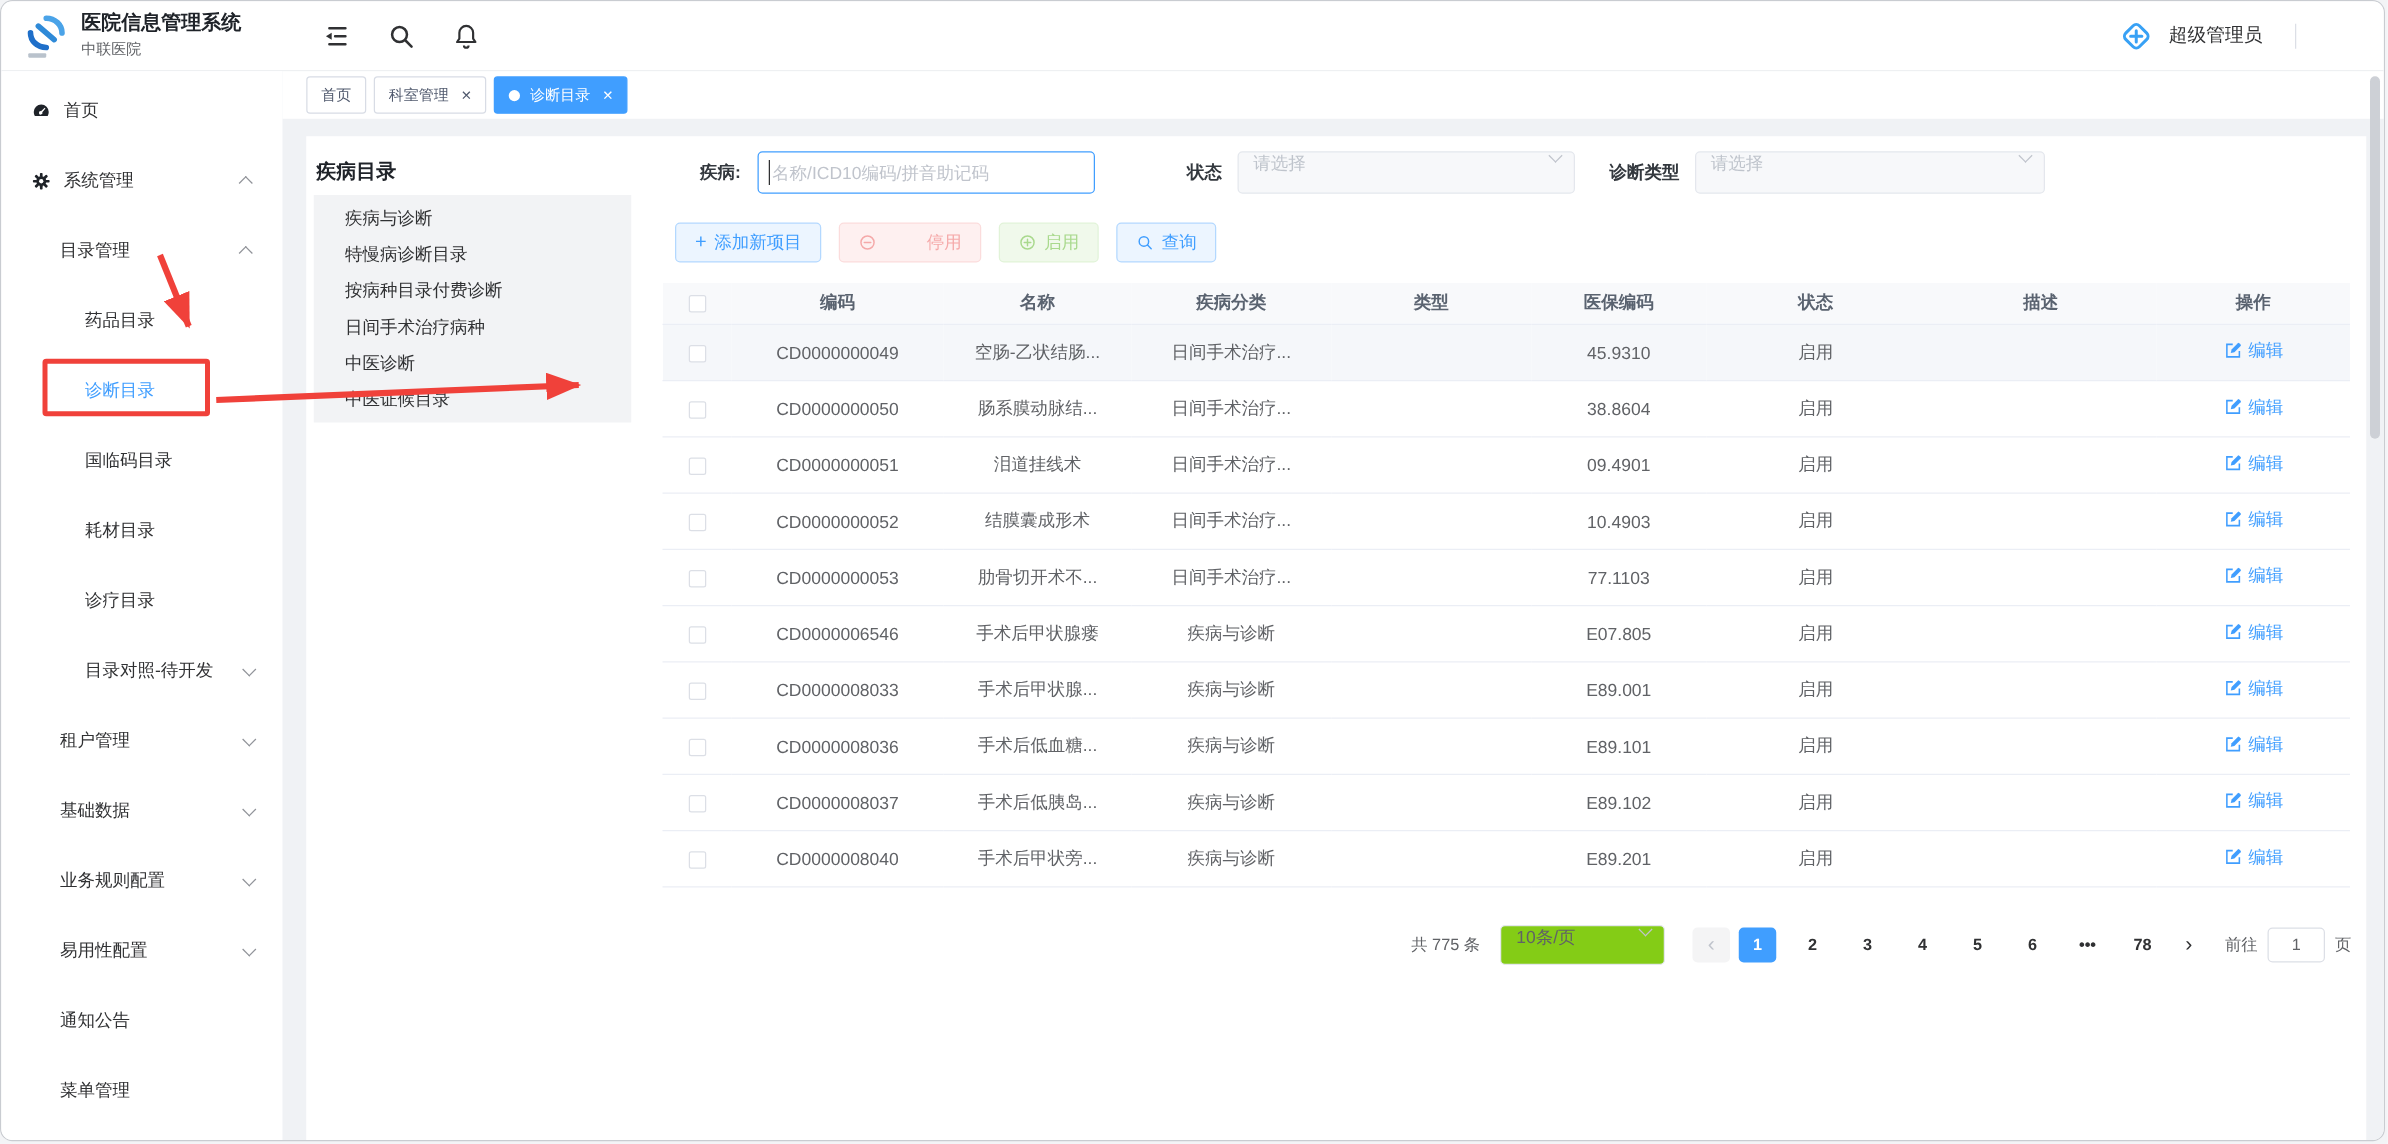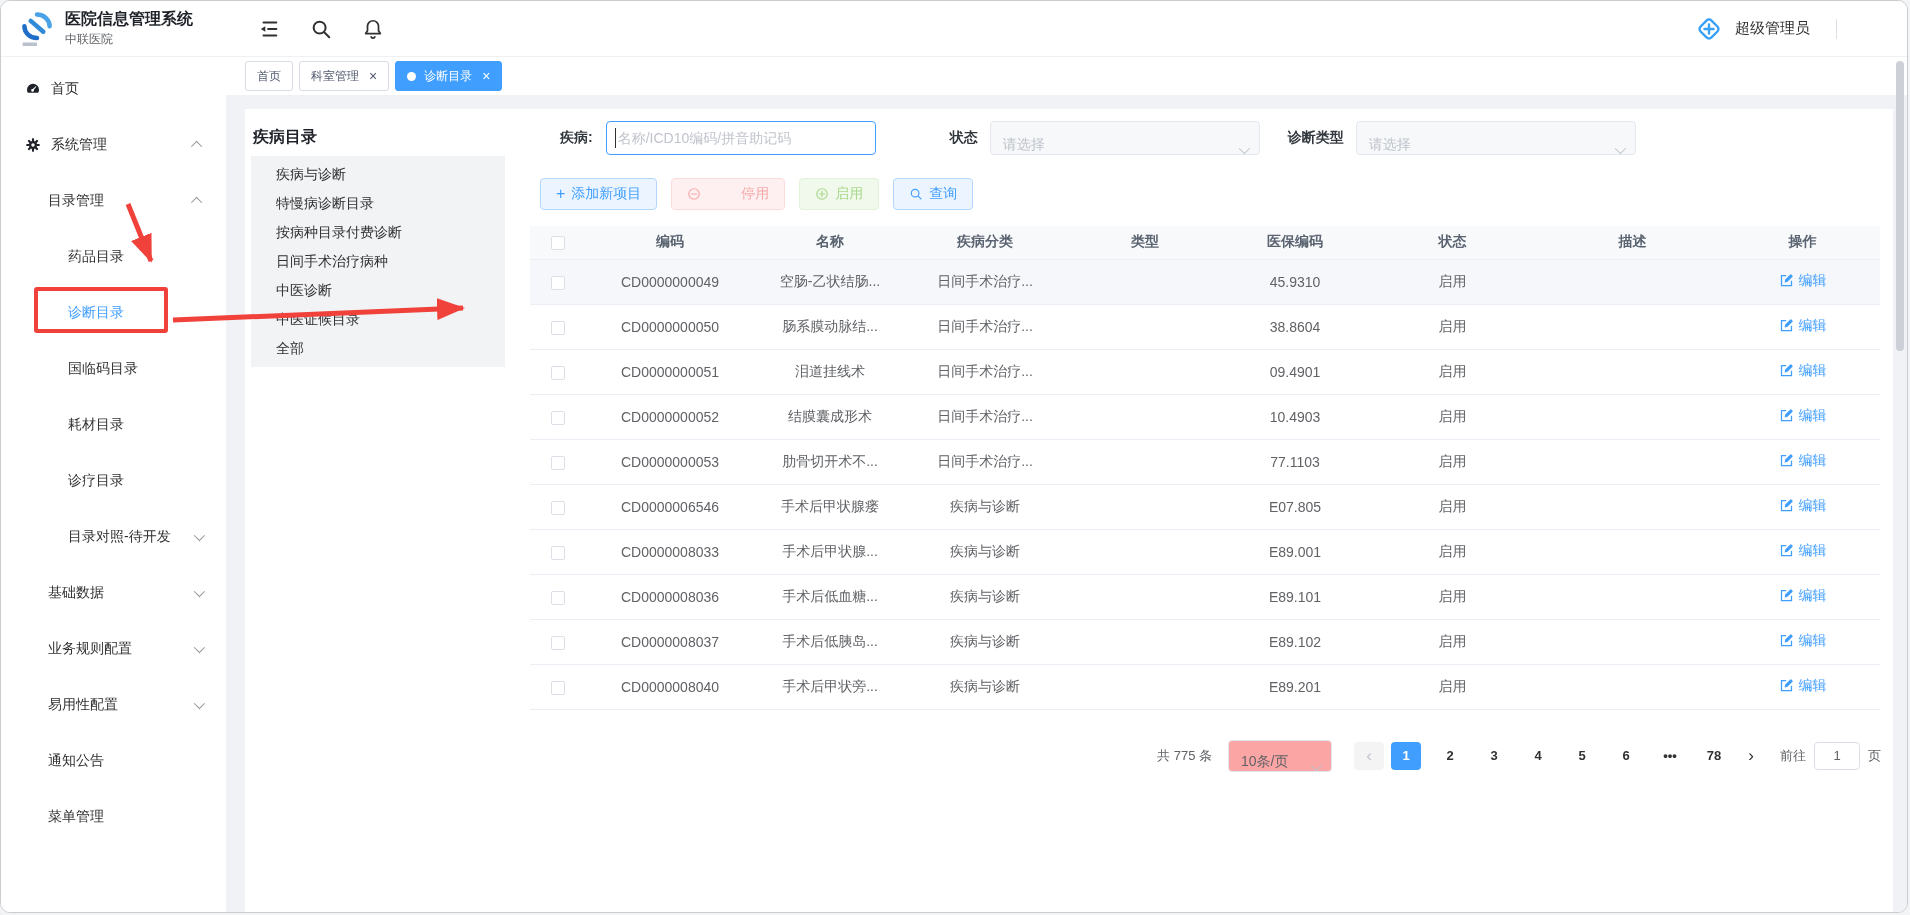--- a/index.html
+++ b/index.html
@@ -52,21 +52,21 @@
 
   
   .right-panel { flex:1; min-width:0; padding-top:0; }
   .filter-row { display:flex; align-items:center; margin:12px 0 0 30px; }
   .f-label { font-size:14px; font-weight:bold; color:#33383e; }
   .input-wrap { position:relative; margin-left:13px; }
   .search-input { width:270px; height:34px; border:1px solid #409EFF; border-radius:4px; padding:0 12px 0 11px;
                   font-size:14px; color:#303133; outline:none; font-family:inherit; }
   .search-input::placeholder { color:#c0c4cc; }
   .caret { position:absolute; left:9px; top:7px; width:1px; height:20px; background:#303133; }
-  .sel { height:34px; border:1px solid #e4e7ed; border-radius:4px; background:#f7f8fa; display:flex; align-items:flex-end;
+  .sel { height:34px; border:1px solid #e4e7ed; border-radius:4px; background:#f7f8fa; display:flex; align-items:flex-start;
          justify-content:space-between; padding:0 12px; font-size:14px; color:#bfc4cc; cursor:pointer; }
   .sel-chev { width:8px; height:8px; border-right:1.4px solid #c0c4cc; border-bottom:1.4px solid #c0c4cc;
               transform:rotate(45deg) translateY(-2px); flex:none; margin-left:8px; }
   .gap74 { width:74px; } .gap12 { width:12px; } .gap28 { width:28px; }
   .sel-status { width:270px; } .sel-type { width:280px; }
 
   .toolbar { display:flex; align-items:center; gap:14px; margin:23px 0 0 10px; }
   .btn { height:32px; display:flex; align-items:center; gap:6px; padding:0 15px; border-radius:4px; font-size:14px;
          cursor:pointer; border:1px solid transparent; }
   .btn svg { width:14px; height:14px; }
@@ -83,21 +83,21 @@
   td { color:#606266; }
   tr.hover td { background:#f5f7fa; }
   .cb { appearance:none; -webkit-appearance:none; width:14px; height:14px; border:1px solid #dcdfe6; border-radius:2px;
         background:#fff; cursor:pointer; vertical-align:middle; }
   .edit-link { display:inline-flex; align-items:center; gap:5px; color:#409EFF; font-size:14px; cursor:pointer; }
   .edit-link svg { width:15px; height:15px; }
 
   
   .pagination { display:flex; align-items:center; justify-content:flex-end; margin:30px 12px 0 0; height:32px; }
   .total { font-size:13px; color:#606266; margin-right:16px; }
-  .sel-pagesize { width:104px; height:32px; color:#606266; background:#fca5a5; margin-right:22px; }
+  .sel-pagesize { width:132px; height:32px; color:#606266; background:#84cc16; margin-right:22px; }
   .page-btn { width:30px; height:28px; border-radius:4px; display:flex; align-items:center; justify-content:center;
               font-size:17px; cursor:pointer; }
   .page-prev { background:#f4f4f5; color:#c0c4cc; }
   .page-next { color:#303133; }
   .pages { display:flex; align-items:center; }
   .page-num { min-width:30px; height:28px; line-height:28px; text-align:center; font-size:13px; font-weight:bold;
               color:#303133; margin:0 7px; border-radius:4px; cursor:pointer; letter-spacing:0; }
   .page-num.active { background:#409EFF; color:#fff; }
   .goto-label { font-size:13px; color:#606266; margin-left:14px; }
   .goto-input { width:46px; height:28px; border:1px solid #dcdfe6; border-radius:4px; text-align:center; font-size:13px;
@@ -209,20 +209,24 @@
           <div class="side-item lv3">
             <span>诊疗目录</span>
 
           </div>
 
           <div class="side-item lv3">
             <span>目录对照-待开发</span>
             <span class="chev"></span>
           </div>
 
+          <div class="side-item lv2">
+            <span>租户管理</span>
+            <span class="chev"></span>
+          </div>
 
           <div class="side-item lv2">
             <span>基础数据</span>
             <span class="chev"></span>
           </div>
 
           <div class="side-item lv2">
             <span>业务规则配置</span>
             <span class="chev"></span>
           </div>
@@ -278,21 +282,20 @@
 
               <div class="disease-item">按病种目录付费诊断</div>
 
               <div class="disease-item">日间手术治疗病种</div>
 
               <div class="disease-item">中医诊断</div>
 
               <div class="disease-item">中医证候目录</div>
 
 
-              <div class="disease-item">全部</div>
             </div>
         </div>
 
         <div class="right-panel">
 
           <div class="filter-row">
             <span class="f-label">疾病:</span>
             <span class="input-wrap">
               <input class="search-input" placeholder="名称/ICD10编码/拼音助记码" style="">
               <span class="caret"></span>

